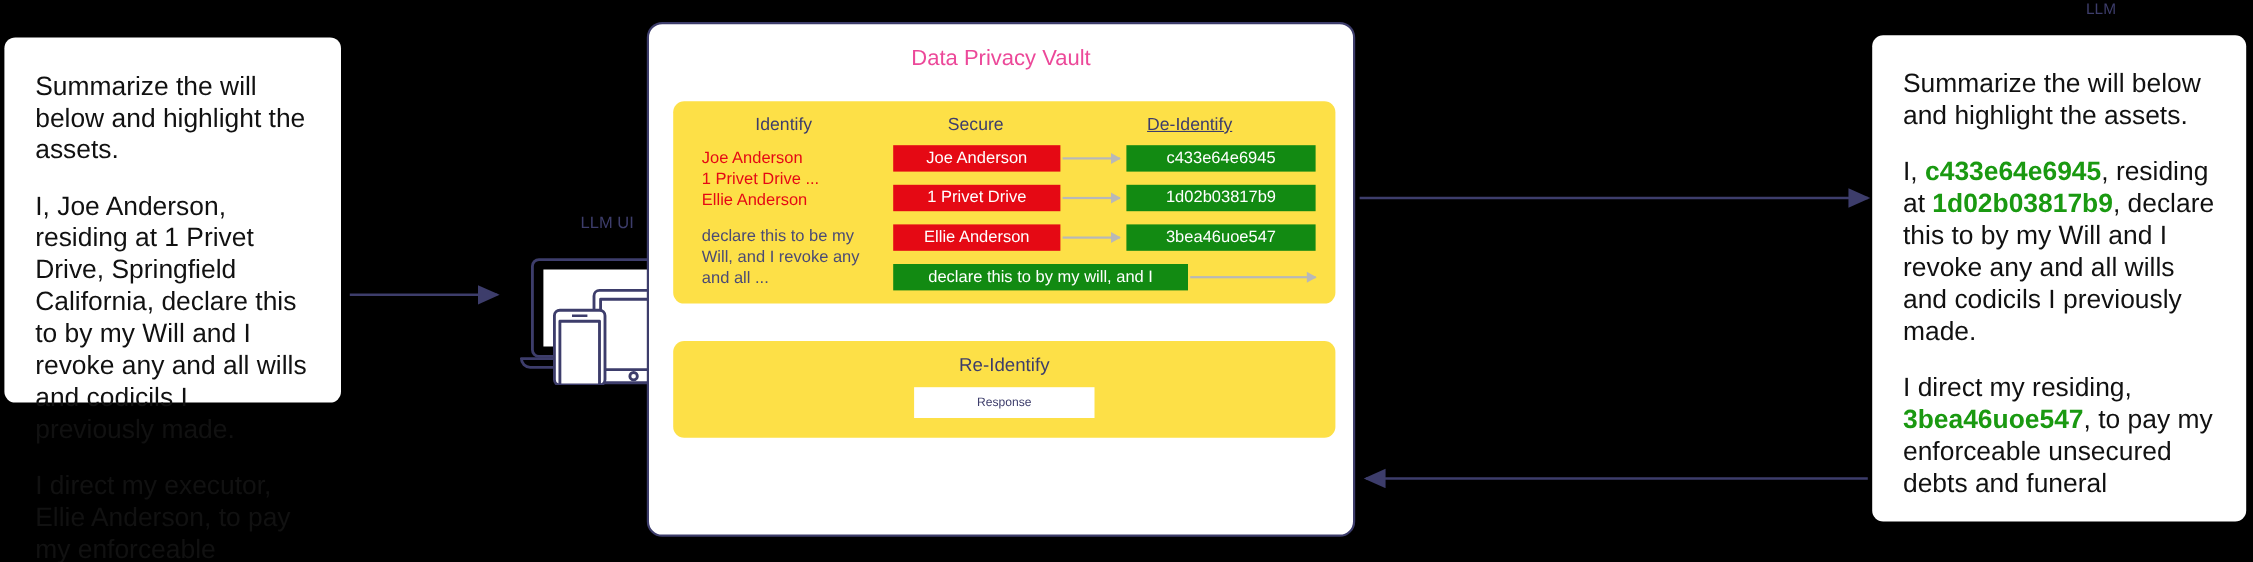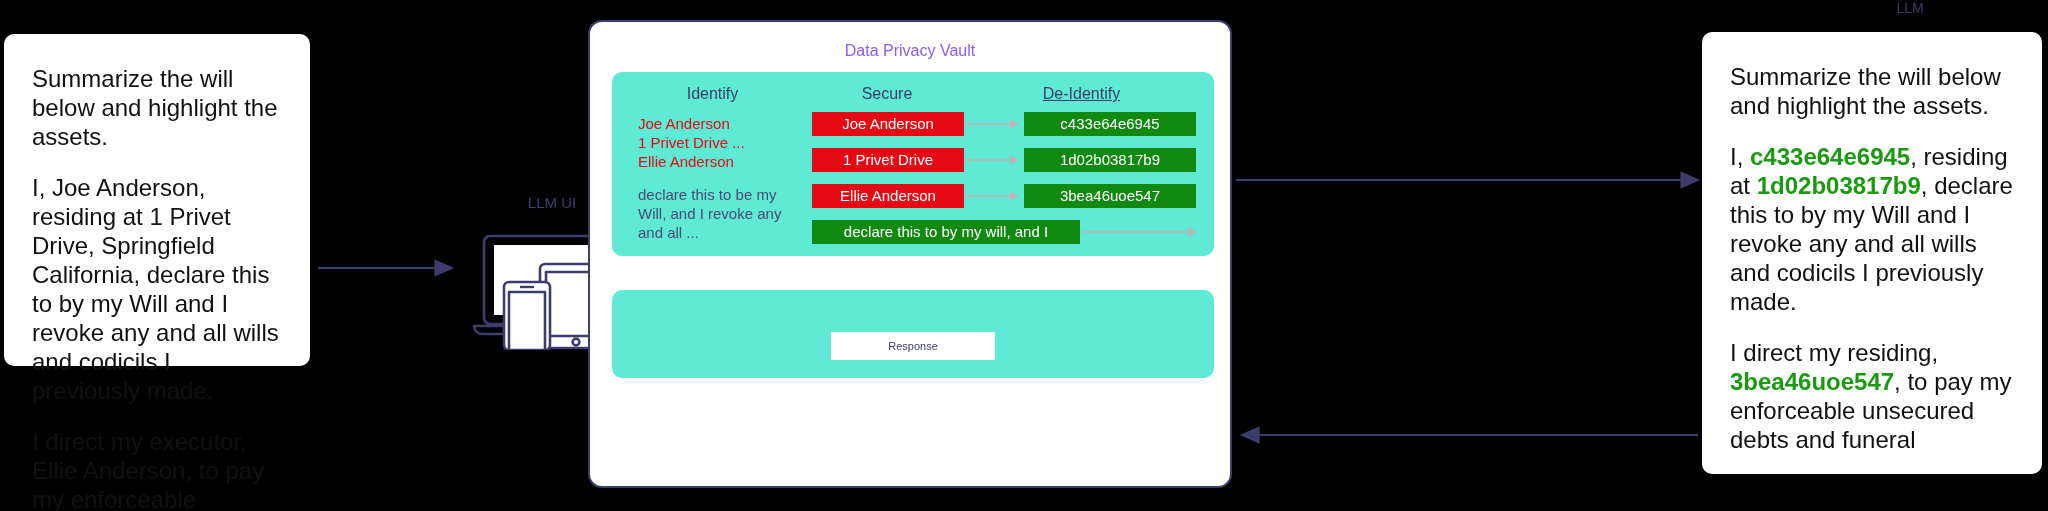--- a/index.html
+++ b/index.html
@@ -30,29 +30,29 @@
   
   #vault {
     position: absolute;
     left: 588px; top: 20px; width: 644px; height: 468px;
     background: #ffffff;
     border: 2.5px solid #3d3d6b;
     border-radius: 14px;
   }
   #vault-title {
     text-align: center;
-    color: #8b5cf6;
-    font-size: 16px;
+    color: #ec4899;
+    font-size: 20px;
     margin-top: 20px;
   }
   .inner-panel {
-    background: #5eead4;
+    background: #fde047;
     border-radius: 10px;
     position: absolute;
-    left: 22px; right: 16px;
+    left: 22px; right: 16px; margin-top: 20px;
   }
   #stage-panel { top: 50px; height: 184px; }
   #reid-panel  { top: 268px; height: 88px; }
 
   .col-head {
     position: absolute;
     color: #3d3d6b;
     font-size: 16px;
     top: 13px;
     text-align: center;
@@ -221,20 +221,21 @@
       <div class="garrow ga1"></div>
       <div class="garrow ga2"></div>
       <div class="garrow ga3"></div>
 
       <div class="chip green d0">c433e64e6945</div>
       <div class="chip green d1">1d02b03817b9</div>
       <div class="chip green d2">3bea46uoe547</div>
     </div>
 
     <div id="reid-panel" class="inner-panel">
+      <div id="h-reident">Re-Identify</div>
       <div id="response-chip">Response</div>
     </div>
   </div>
 
   <div id="llm-label">LLM</div>
 
   <div id="response-card" class="card">
     <div class="para">Summarize the will below and highlight the assets.</div>
     <div class="para"><span>I, </span><span class="tok">c433e64e6945</span><span>, residing at </span><span class="tok">1d02b03817b9</span><span>, declare this to by my Will and I revoke any and all wills and codicils I previously made.</span></div>
     <div class="para"><span>I direct my residing, </span><span class="tok">3bea46uoe547</span><span>, to pay my enforceable unsecured debts and funeral</span></div>

